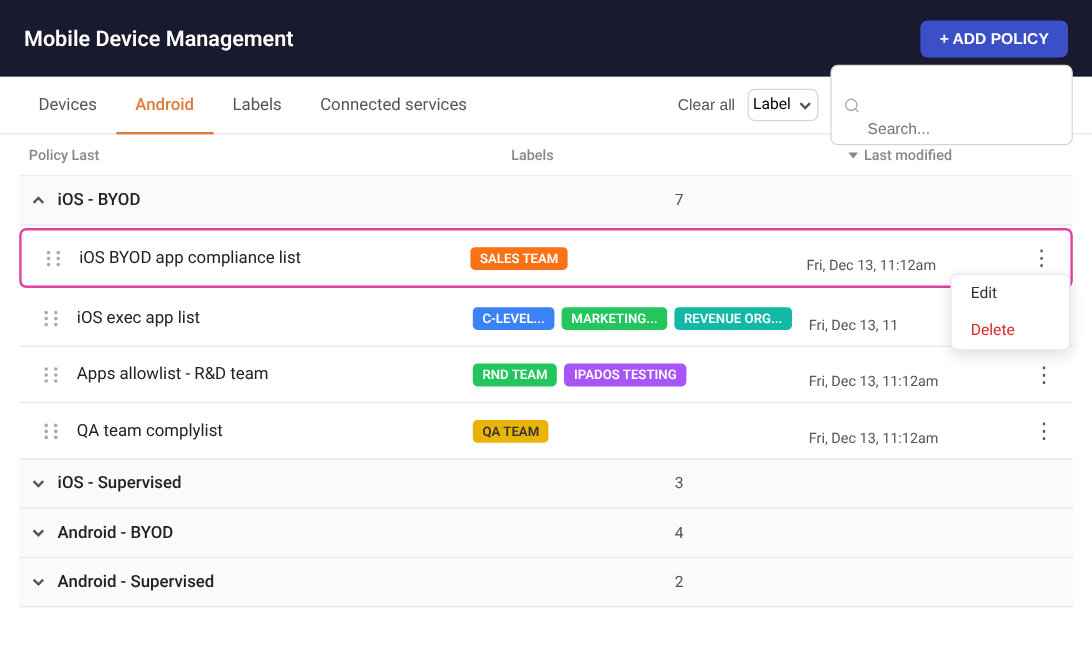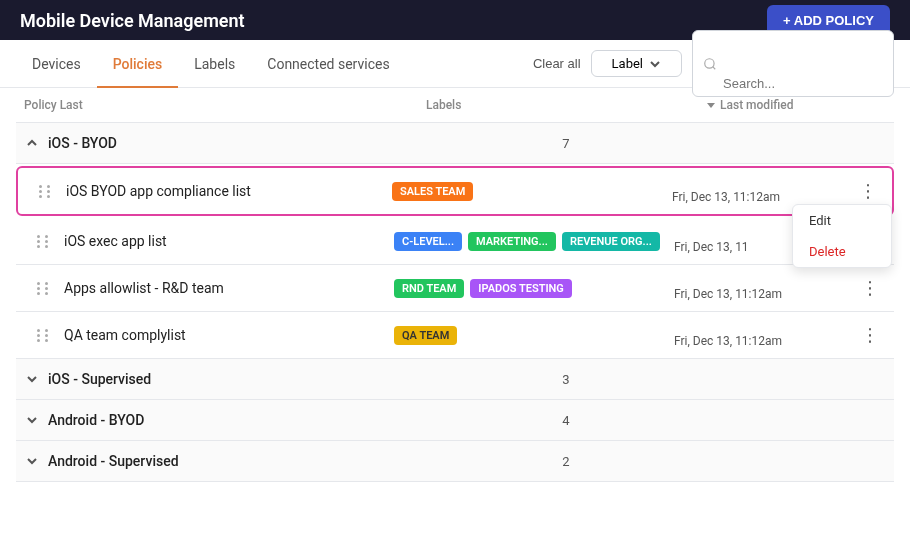--- a/index.html
+++ b/index.html
@@ -18,21 +18,21 @@
       flex-direction: column;
     }
     
     .header {
       background: #1a1a2e;
       color: #fff;
       display: flex;
       align-items: center;
       justify-content: space-between;
       padding: 0 20px;
-      height: 40px;
+      height: 64px;
       flex-shrink: 0;
     }
     .header-title {
       font-size: 18px;
       font-weight: 600;
       color: #fff;
     }
     .add-policy-btn {
       background: #3b4fc8;
       color: #fff;
@@ -90,21 +90,21 @@
       color: #555;
       cursor: pointer;
       background: none;
       border: none;
     }
     .label-dropdown {
       display: flex;
       align-items: center;
       border: 1px solid #d1d5db;
       border-radius: 6px;
-      padding: 5px 20px;
+      padding: 5px 4px;
       font-size: 13px;
       cursor: pointer;
       background: #fff;
       gap: 6px;
     }
     .label-dropdown svg { width: 12px; height: 12px; }
     .search-container {
       display: flex;
       align-items: center;
       border: 1px solid #d1d5db;
@@ -267,21 +267,21 @@
     <span class="header-title">Mobile Device Management</span>
     <button class="add-policy-btn">+ ADD POLICY</button>
   </div>
 
   <div class="nav-tabs">
     <div class="nav-tabs-left">
       <div class="nav-tab">
         <span>Devices</span>
       </div>
       <div class="nav-tab active">
-        <span>Policies</span>
+        <span>Android</span>
       </div>
       <div class="nav-tab">
         <span>Labels</span>
       </div>
       <div class="nav-tab">
         <span>Connected services</span>
       </div>
     </div>
     <div class="nav-tabs-right">
       <button class="clear-all-btn">Clear all</button>

